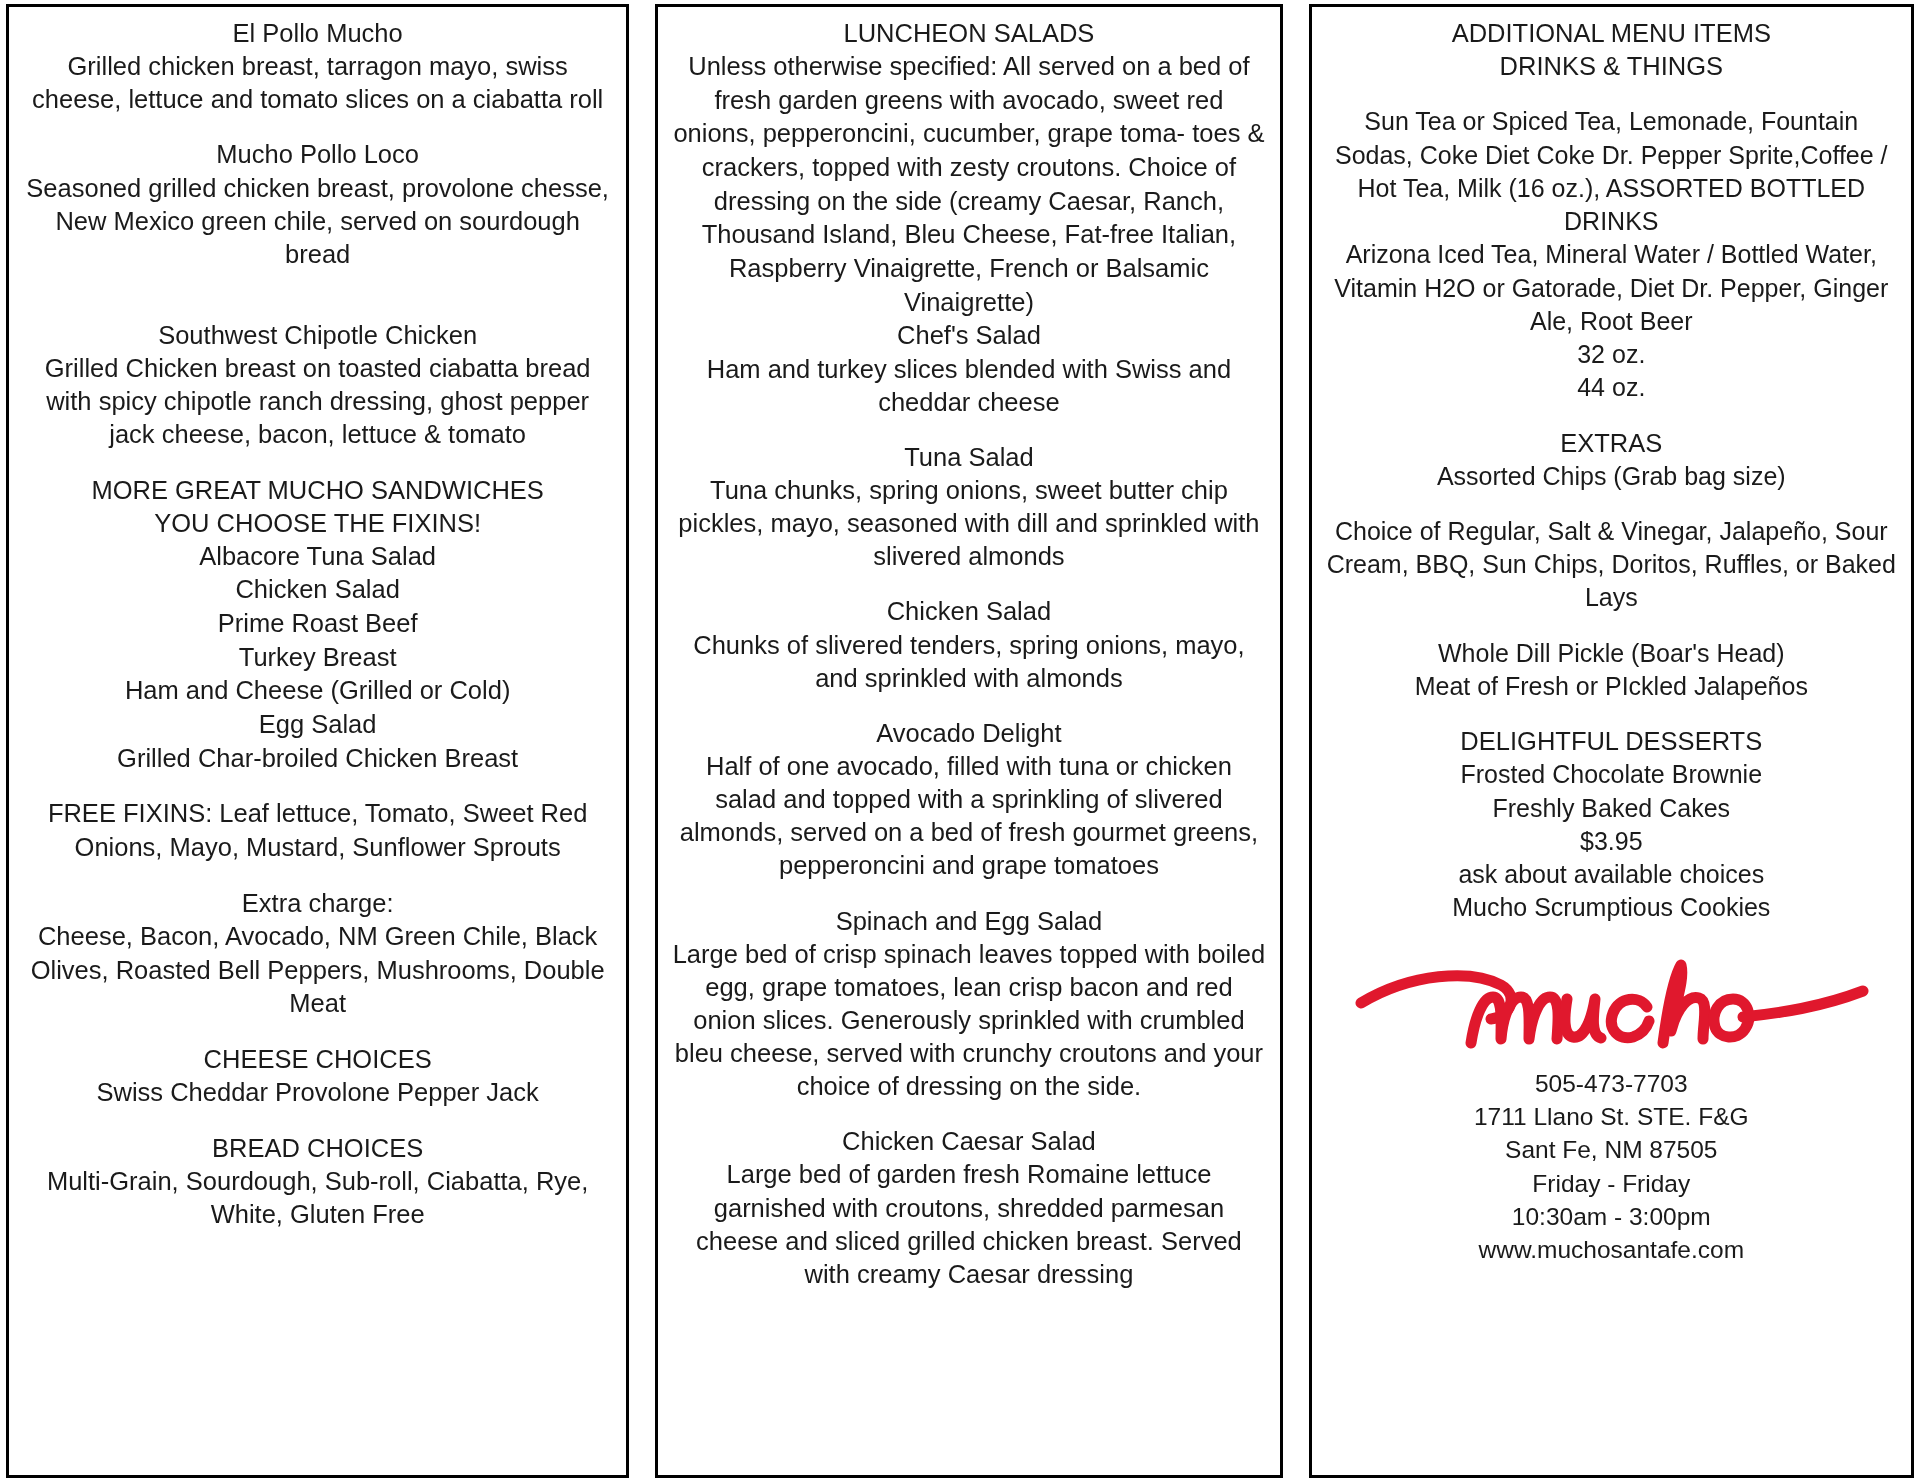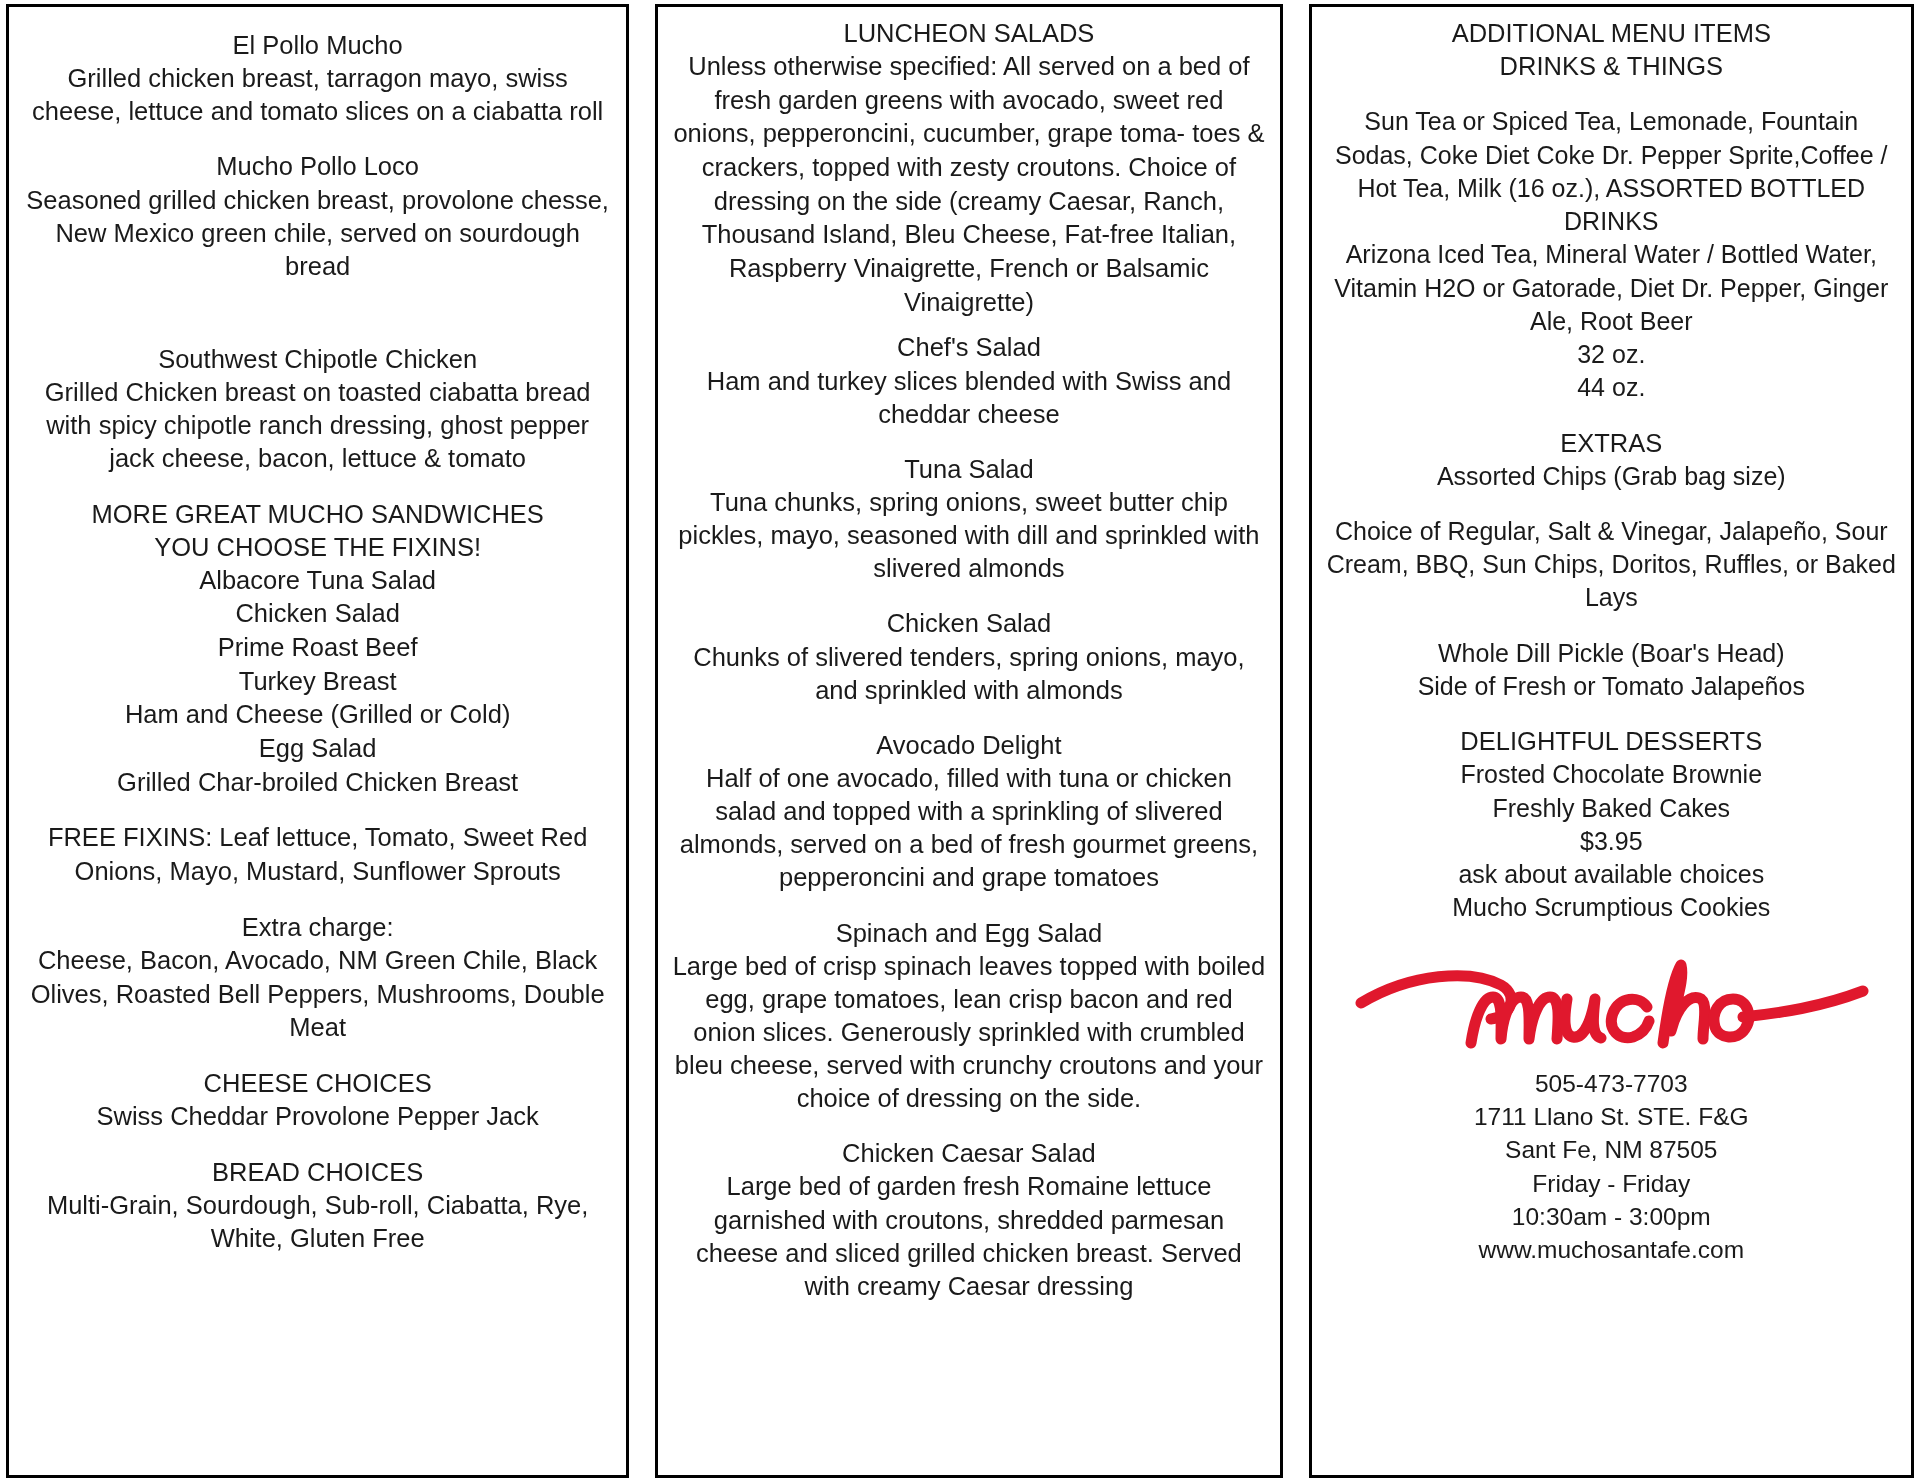--- a/index.html
+++ b/index.html
@@ -37,21 +37,20 @@
   .col-3 { width: 610px; }
 
   .block {
     margin: 0 0 22px 0;
     line-height: 1.30;
     font-size: 25.5px;
   }
   .block.tight { margin-bottom: 0; }
   .block .ttl {
     display: block;
-    margin-top: 12px;
   }
   .block .desc {
     display: block;
   }
   .heading {
     display: block;
     font-size: 25.5px;
     line-height: 1.30;
   }
   .line {
@@ -195,21 +194,21 @@
         <span class="heading">EXTRAS</span>
         <span class="line">Assorted Chips (Grab bag size)</span>
       </div>
 
       <div class="block">
         <span class="line">Choice of Regular, Salt &amp; Vinegar, Jalapeño, Sour Cream, BBQ, Sun Chips, Doritos, Ruffles,  or Baked Lays</span>
       </div>
 
       <div class="block">
         <span class="line">Whole Dill Pickle (Boar's Head)</span>
-        <span class="line">Side of Fresh or Tomato Jalapeños</span>
+        <span class="line">Meat of Fresh or PIckled Jalapeños</span>
       </div>
 
       <div class="block">
         <span class="heading">DELIGHTFUL DESSERTS</span>
         <span class="line">Frosted Chocolate Brownie</span>
         <span class="line">Freshly Baked Cakes</span>
         <span class="line">$3.95</span>
         <span class="line">ask about available choices</span>
         <span class="line">Mucho Scrumptious Cookies</span>
       </div>

